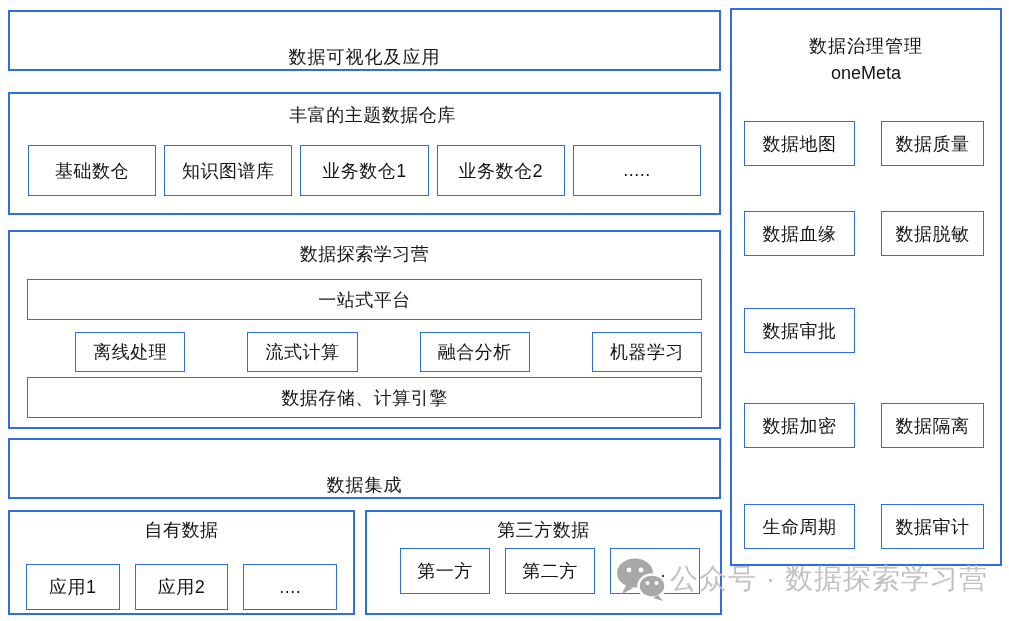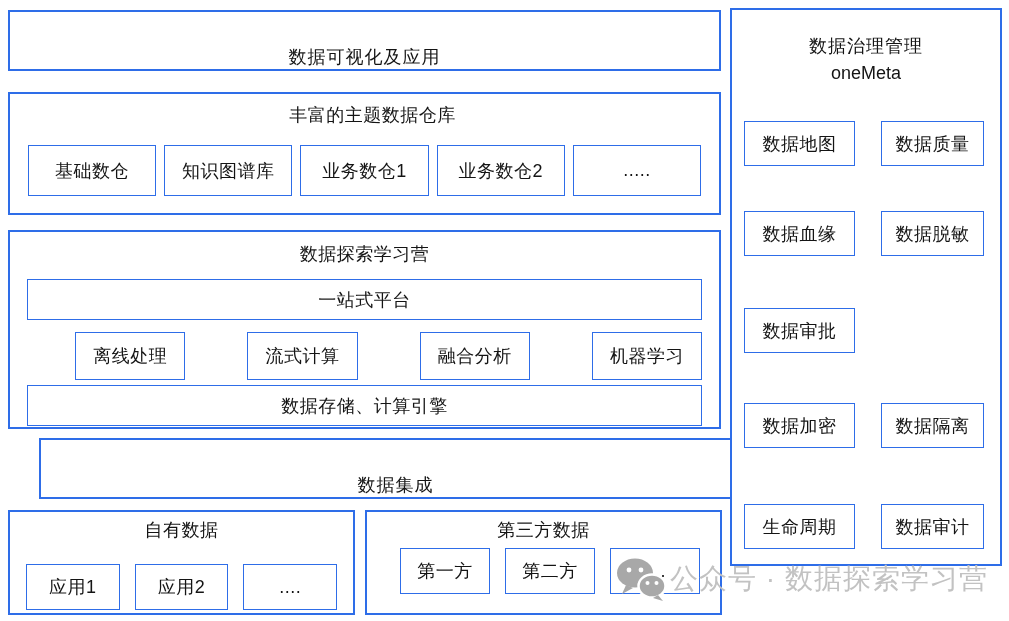--- a/index.html
+++ b/index.html
@@ -22,24 +22,24 @@
   .sec-vis{left:8px;top:10px;width:713px;height:61px;font-size:18px;letter-spacing:1px;}
   .sec-wh{left:8px;top:92px;width:713px;height:123px;}
   .wh-title{height:42px;padding-left:16px;}
   .wh-row{display:flex;gap:8px;padding:9px 18px;}
   .wh-row .cell{flex:1;height:51px;}
 
   .sec-lake{left:8px;top:230px;width:713px;height:199px;}
   .lake-title{height:44px;}
   .platform{margin:3px 17px 0;height:41px;}
   .engines{display:flex;gap:14px;margin:12px 17px 0;}
-  .engines .cell{flex:1;height:48px;margin-left:48px;}
+  .engines .cell{flex:1;height:40px;margin-left:48px;}
   .storage{margin:5px 17px 0;height:41px;}
 
-  .sec-int{left:8px;top:438px;width:713px;height:61px;font-size:18px;letter-spacing:1px;margin-left:31px;}
+  .sec-int{left:8px;top:438px;width:713px;height:61px;font-size:18px;letter-spacing:1px;}
 
   .sec-own{left:8px;top:510px;width:347px;height:105px;}
   .sec-third{left:365px;top:510px;width:357px;height:105px;}
   .src-title{height:36px;}
   .src-row{display:flex;gap:15px;padding:16px 16px;}
   .sec-third .src-row{padding:0 20px 0 33px;}
   .src-row .cell{flex:1;height:46px;}
 
   
   .panel{left:730px;top:8px;width:272px;height:558px;}

